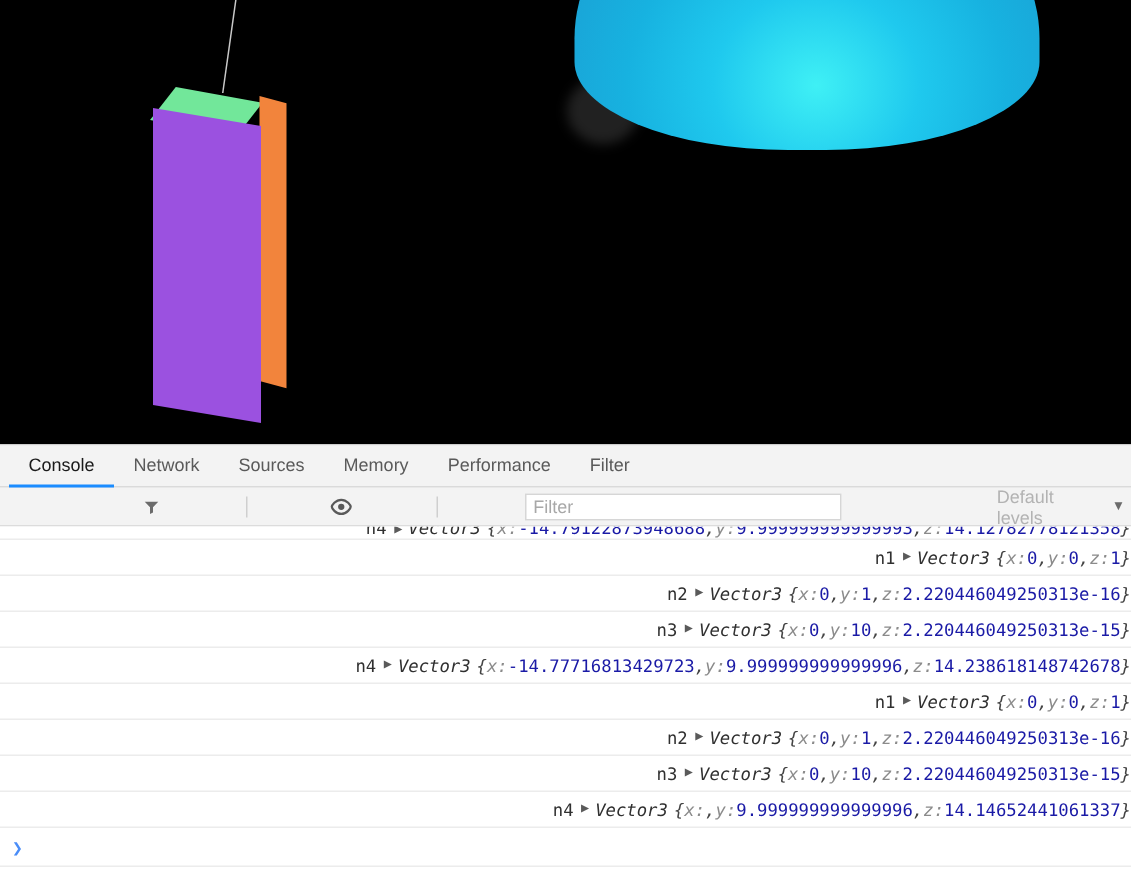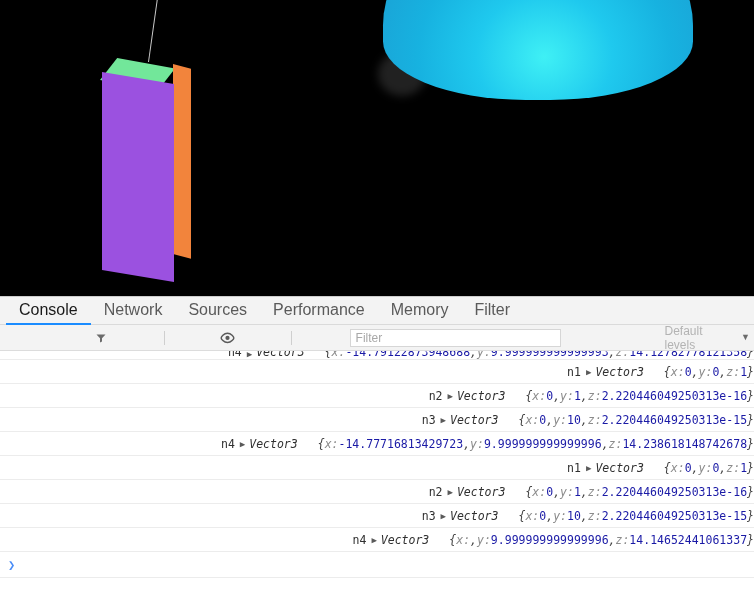--- a/index.html
+++ b/index.html
@@ -96,21 +96,21 @@
     height: 28px;
     background: #f3f3f3;
     border-bottom: 1px solid #dadada;
     display: flex;
     align-items: stretch;
     padding-left: 6px;
   }
   .tab {
     display: flex; align-items: center;
     padding: 0 13px;
-    font-size: 16px;
+    font-size: 12px;
     color: #5a5a5a;
     white-space: nowrap;
     cursor: default;
     border-bottom: 2px solid transparent;
     margin-bottom: -1px;
   }
   .tab.active { color: #1a1a1a; border-bottom-color: #1a8cff; }
 
   .toolbar {
     height: 26px;
@@ -168,21 +168,21 @@
     white-space: nowrap;
     overflow: hidden;
     justify-content: flex-end;
   }
   .log-row.clipped { height: 9px; align-items: flex-end; }
   .lbl { color: #303030; margin-right: 5px; font-style: normal; }
   .tri {
     color: #5a5a5a; font-size: 9px; margin-right: 4px;
     display: inline-block; transform: translateY(-0.5px);
   }
-  .ctor { color: #303030; font-style: italic; margin-right: 20px; }
+  .ctor { color: #303030; font-style: italic; margin-right: 4px; }
   .brace { color: #444; font-style: italic; }
   .key { color: #8b8b8b; font-style: italic; }
   .num { color: #1a1aa6; }
 
   .prompt-row {
     height: 26px;
     display: flex; align-items: center;
     padding-left: 8px;
     border-bottom: 1px solid #ececec;
   }
@@ -212,24 +212,24 @@
       <div class="tab active">
           <span>Console</span>
         </div>
       <div class="tab">
           <span>Network</span>
         </div>
       <div class="tab">
           <span>Sources</span>
         </div>
       <div class="tab">
+          <span>Memory</span>
+        </div>
+      <div class="tab">
           <span>Performance</span>
-        </div>
-      <div class="tab">
-          <span>Memory</span>
         </div>
       <div class="tab">
           <span>Filter</span>
         </div>
     </div>
 
     <div class="toolbar">
       <div class="tb-spacer"></div>
       <div class="tb-btn">
         <svg width="10" height="10" viewBox="0 0 10 10" aria-hidden="true">

